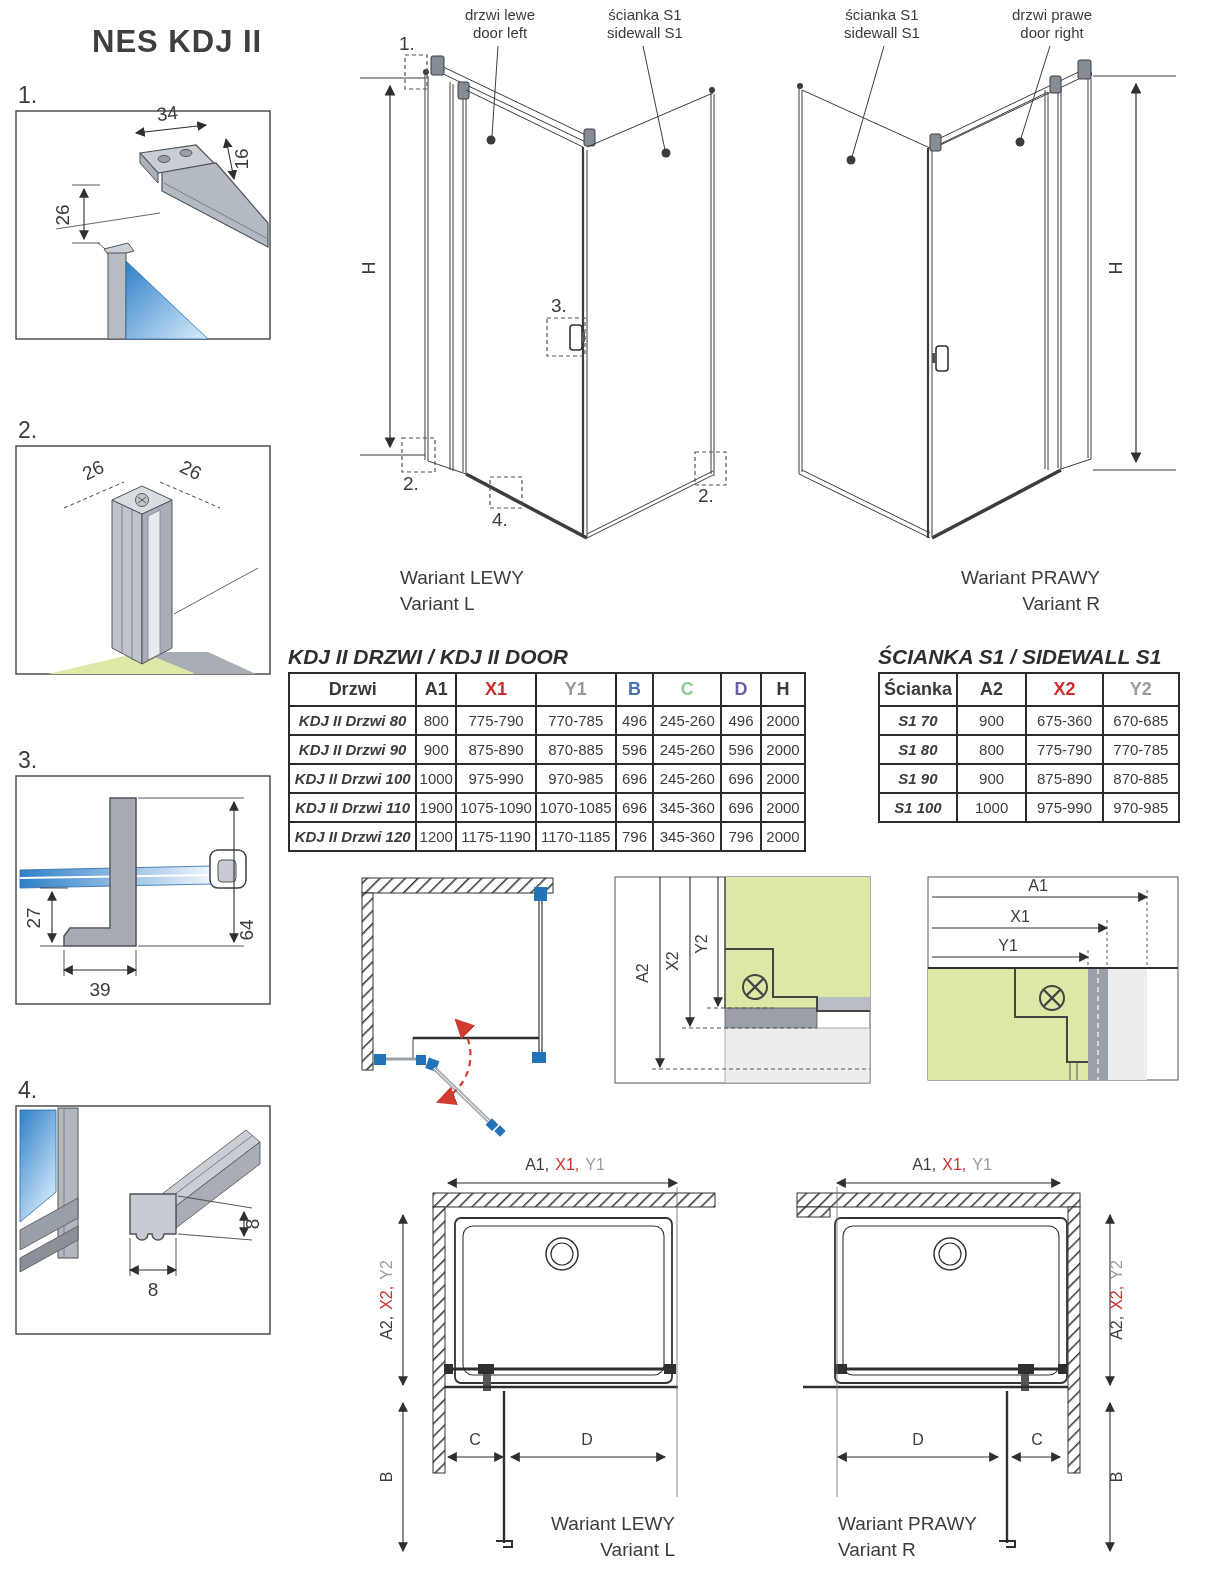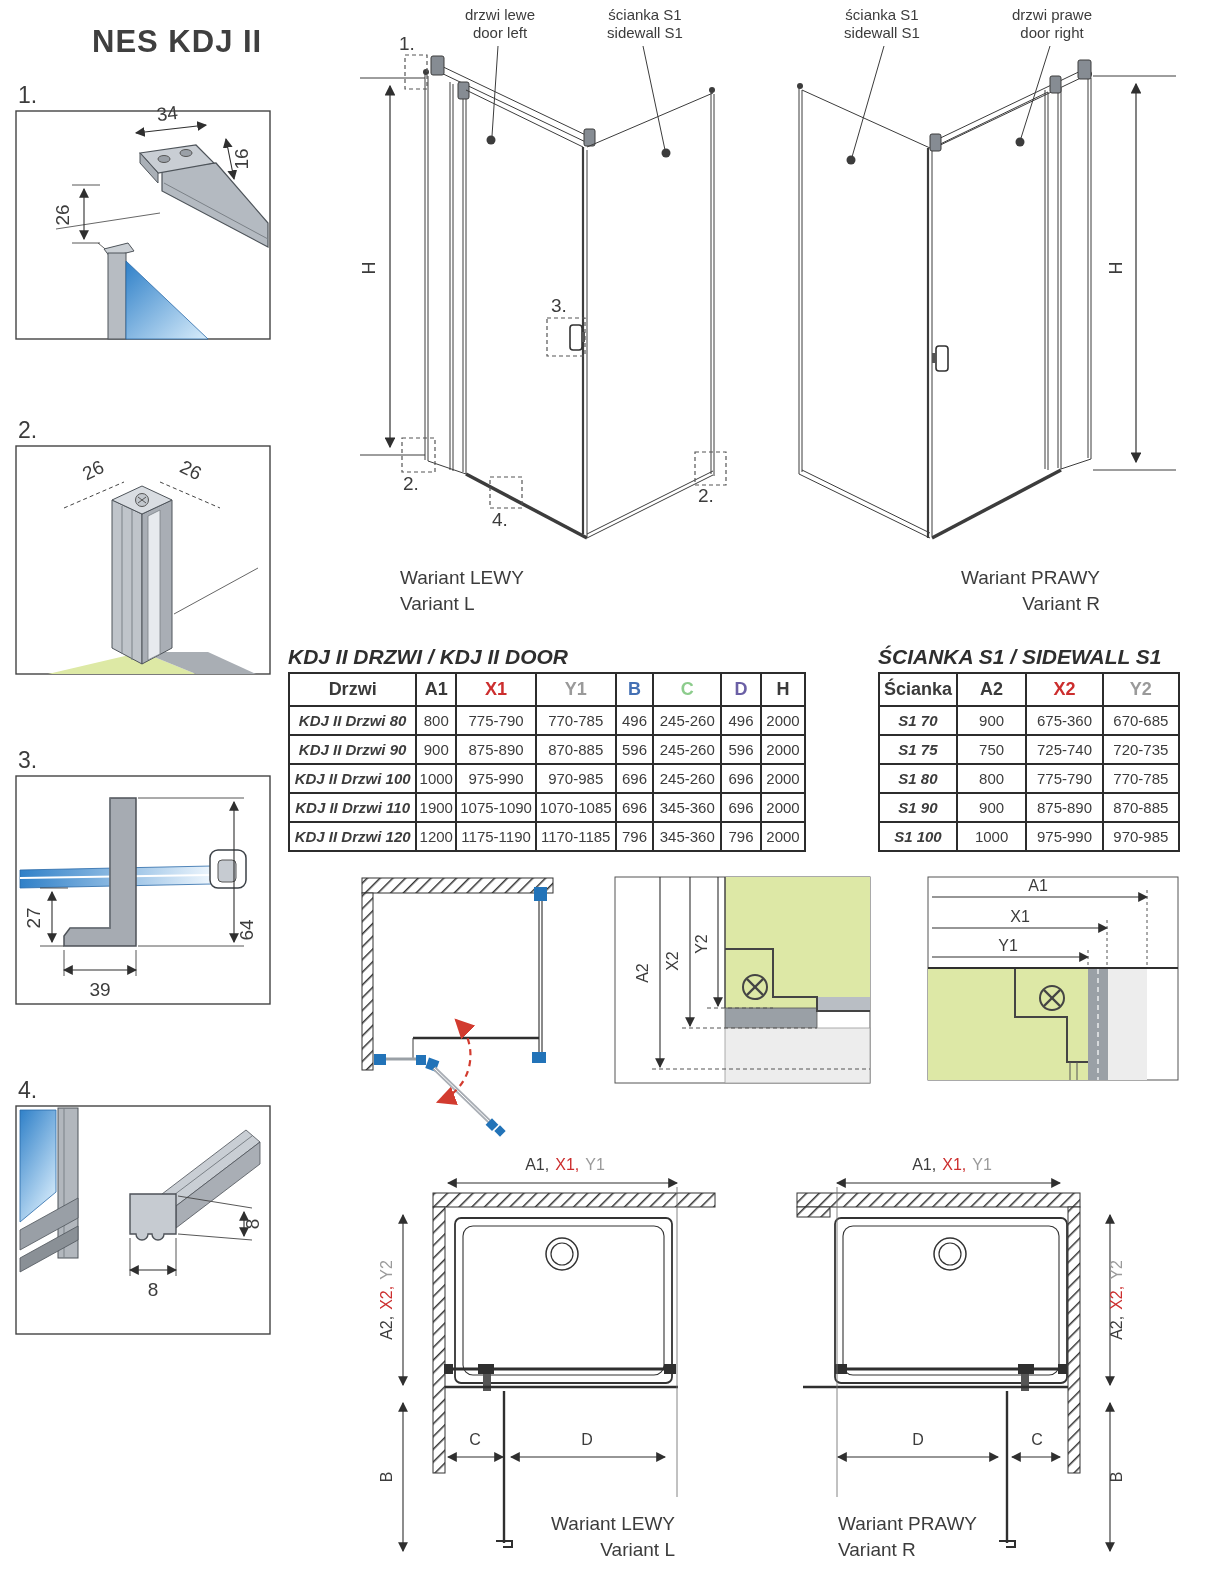--- a/index.html
+++ b/index.html
@@ -407,26 +407,20 @@
         </tr>
       </thead>
       <tbody>
           <tr>
             <td class="rname">S1 70</td>
             <td>900</td>
             <td>675-360</td>
             <td>670-685</td>
           </tr>
           <tr>
-            <td class="rname">S1 75</td>
-            <td>750</td>
-            <td>725-740</td>
-            <td>720-735</td>
-          </tr>
-          <tr>
             <td class="rname">S1 80</td>
             <td>800</td>
             <td>775-790</td>
             <td>770-785</td>
           </tr>
           <tr>
             <td class="rname">S1 90</td>
             <td>900</td>
             <td>875-890</td>
             <td>870-885</td>

